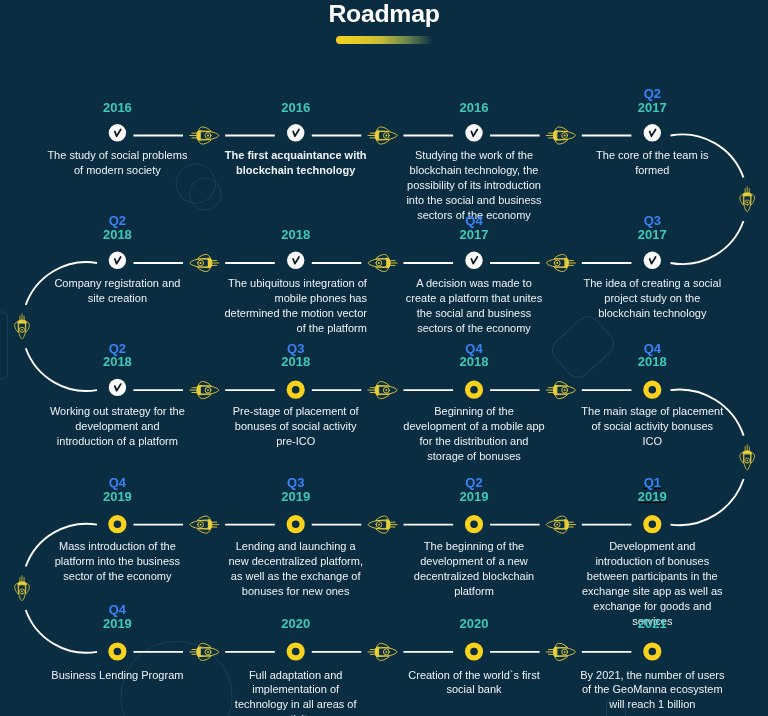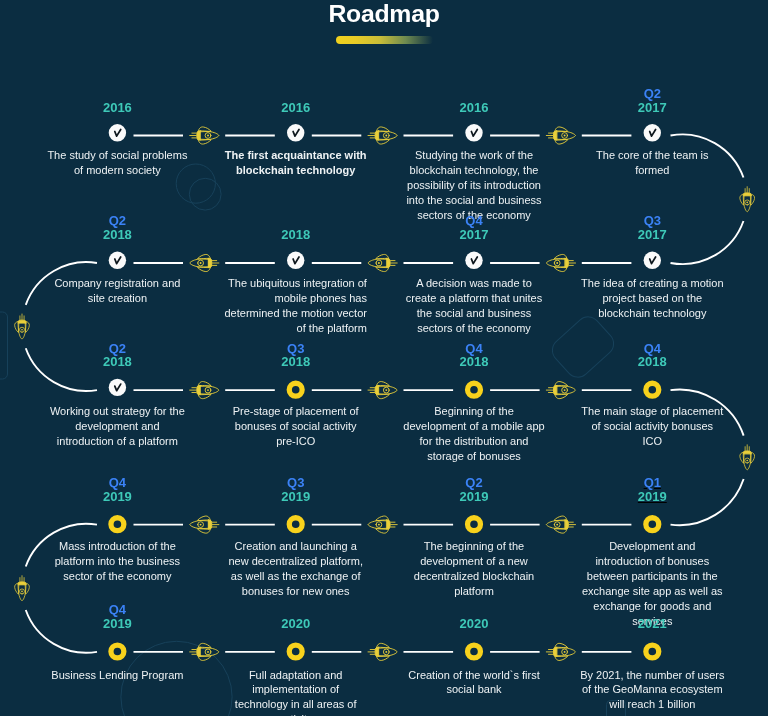--- a/index.html
+++ b/index.html
@@ -427,21 +427,21 @@
           <span class="q">Q4</span>
           <span class="y">2017</span>
         </div>
         <div class="desc" style="top: 13.215px;">A decision was made to create a platform that unites the social and business sectors of the economy</div>
       </div>
       <div class="card" style="left: 581.05px; top: 263px; width: 142.5px;">
         <div class="ytop" style="top: -48.575px;">
           <span class="q">Q3</span>
           <span class="y">2017</span>
         </div>
-        <div class="desc" style="top: 13.215px;">The idea of creating a motion project based on the blockchain technology</div>
+        <div class="desc" style="top: 13.215px;">The idea of creating a social project study on the blockchain technology</div>
       </div>
       <div class="card" style="left: 46.15px; top: 390.1px; width: 142.5px;">
         <div class="ytop" style="top: -48.575px;">
           <span class="q">Q2</span>
           <span class="y">2018</span>
         </div>
         <div class="desc" style="top: 14.115px;">Working out strategy for the development and introduction of a platform</div>
       </div>
       <div class="card" style="left: 224.45px; top: 390.1px; width: 142.5px;">
         <div class="ytop" style="top: -48.575px;">
@@ -469,21 +469,21 @@
           <span class="q">Q4</span>
           <span class="y">2019</span>
         </div>
         <div class="desc" style="top: 14.715px;">Mass introduction of the platform into the business sector of the economy</div>
       </div>
       <div class="card" style="left: 224.45px; top: 524.6px; width: 142.5px;">
         <div class="ytop" style="top: -48.575px;">
           <span class="q">Q3</span>
           <span class="y">2019</span>
         </div>
-        <div class="desc" style="top: 14.715px;">Creation and launching a new decentralized platform, as well as the exchange of bonuses for new ones</div>
+        <div class="desc" style="top: 14.715px;">Lending and launching a new decentralized platform, as well as the exchange of bonuses for new ones</div>
       </div>
       <div class="card" style="left: 402.75px; top: 524.6px; width: 142.5px;">
         <div class="ytop" style="top: -48.575px;">
           <span class="q">Q2</span>
           <span class="y">2019</span>
         </div>
         <div class="desc" style="top: 14.715px;">The beginning of the development of a new decentralized blockchain platform</div>
       </div>
       <div class="card" style="left: 581.05px; top: 524.6px; width: 142.5px;">
         <div class="ytop" style="top: -48.575px; text-decoration: underline;">

